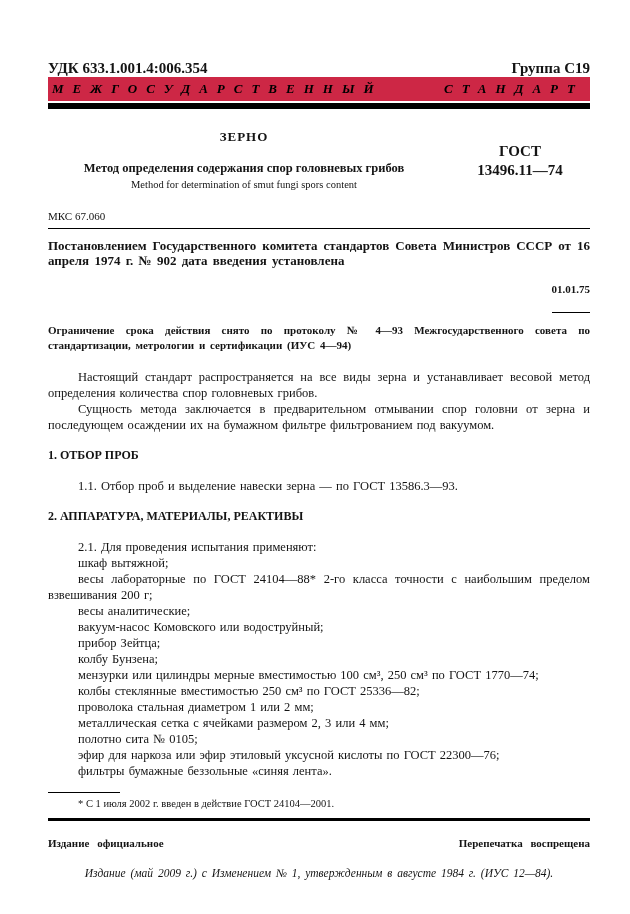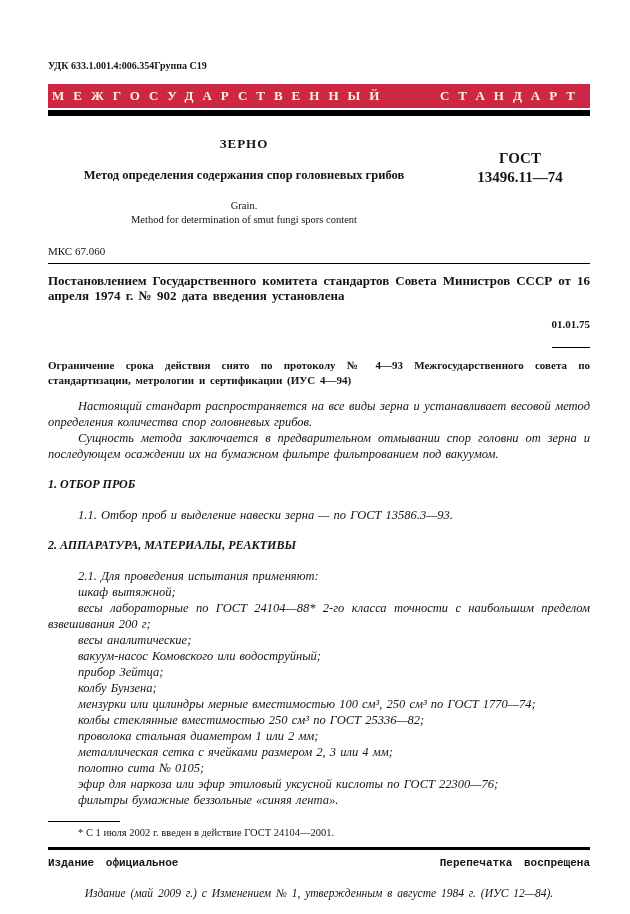--- a/index.html
+++ b/index.html
@@ -7,21 +7,21 @@
   body {
     width: 630px; height: 914px;
     font-family: "Liberation Serif", "DejaVu Serif", serif;
     color: #141414;
     position: relative;
     overflow: hidden;
   }
   .page { padding: 60px 40px 0 48px; width: 630px; }
 
   
-  .udk-row { display: flex; justify-content: flex-start; font-weight: bold; font-size: 10px; margin-bottom: 13px; }
+  .udk-row { display: flex; justify-content: space-between; font-weight: bold; font-size: 15px; }
 
   
   .banner {
     background: #cd2745; color: #ffffff;
     display: flex; justify-content: space-between; align-items: center;
     font-weight: bold; font-size: 13px;
     height: 24px; padding: 0 6px 0 4px;
   }
   .banner .sp { letter-spacing: 9px; white-space: nowrap; }
   .black-bar { height: 6px; background: #000; margin-top: 2px; }
@@ -37,56 +37,55 @@
 
   .mks { font-size: 11px; margin-top: 20px; }
   .rule-thin { height: 1px; background: #000; margin-top: 6px; }
 
   .decree { font-weight: bold; font-size: 13px; line-height: 15px; text-align: justify; margin-top: 9px; word-spacing: 2px; }
   .eff-date-row { text-align: right; margin-top: 11px; }
   .eff-date { display: inline-block; font-weight: bold; font-size: 11px; border-bottom: 1.5px solid #000; padding-bottom: 17px; }
   .limitation { font-weight: bold; font-size: 11px; line-height: 15px; text-align: justify; margin-top: 10px; word-spacing: 2px; }
 
   
-  .body-text { margin-top: 10px; font-style: italic; }
+  .body-text { margin-top: 16px; }
   p.para { font-size: 12.5px; line-height: 16px; text-align: justify; text-indent: 30px; word-spacing: 1px; }
   .sec-heading { font-weight: bold; font-size: 12px; text-align: left; margin-top: 15px; margin-bottom: 15px; }
   .sec2-list p.para { text-indent: 30px; }
 
   
   .footnote-block { margin-top: 13px; }
   .footnote-rule { width: 72px; height: 1px; background: #000; }
   .footnote-text { font-size: 10.5px; margin-top: 5px; text-indent: 30px; }
 
   
   .rule-thick { height: 3px; background: #000; margin-top: 9px; }
-  .official-row { display: flex; justify-content: space-between; font-weight: bold; font-size: 11px; margin-top: 7px; word-spacing: 5px; font-family: Liberation Mono, monospace; }
+  .official-row { display: flex; justify-content: space-between; font-weight: bold; font-size: 11px; margin-top: 16px; word-spacing: 5px; }
   .edition-note { font-style: italic; font-size: 11.5px; text-align: center; margin-top: 18px; word-spacing: 2px; }
 </style>
 </head>
 <body>
 
 <div class="page">
 
   <div class="udk-row">
     <span>УДК 633.1.001.4:006.354</span>
     <span>Группа С19</span>
   </div>
 
-  <div class="banner" style="background: rgb(205, 39, 69); color: #fef9c3;">
+  <div class="banner" style="background: rgb(205, 39, 69); color: #000000; font-style: italic;">
     <span class="sp">МЕЖГОСУДАРСТВЕННЫЙ</span>
     <span class="sp">СТАНДАРТ</span>
   </div>
   <div class="black-bar"></div>
 
   <div class="title-row">
     <div class="title-left">
       <div class="doc-title">ЗЕРНО</div>
       <div class="doc-subtitle">Метод определения содержания спор головневых грибов</div>
-      <div class="doc-title-en">Grain.</div>
       <div class="doc-subtitle-en">Method for determination of smut fungi spors content</div>
     </div>
     <div class="gost-box">
       <div>ГОСТ</div>
       <div>13496.11—74</div>
     </div>
   </div>
 
   <div class="mks">МКС 67.060</div>
   <div class="rule-thin"></div>

